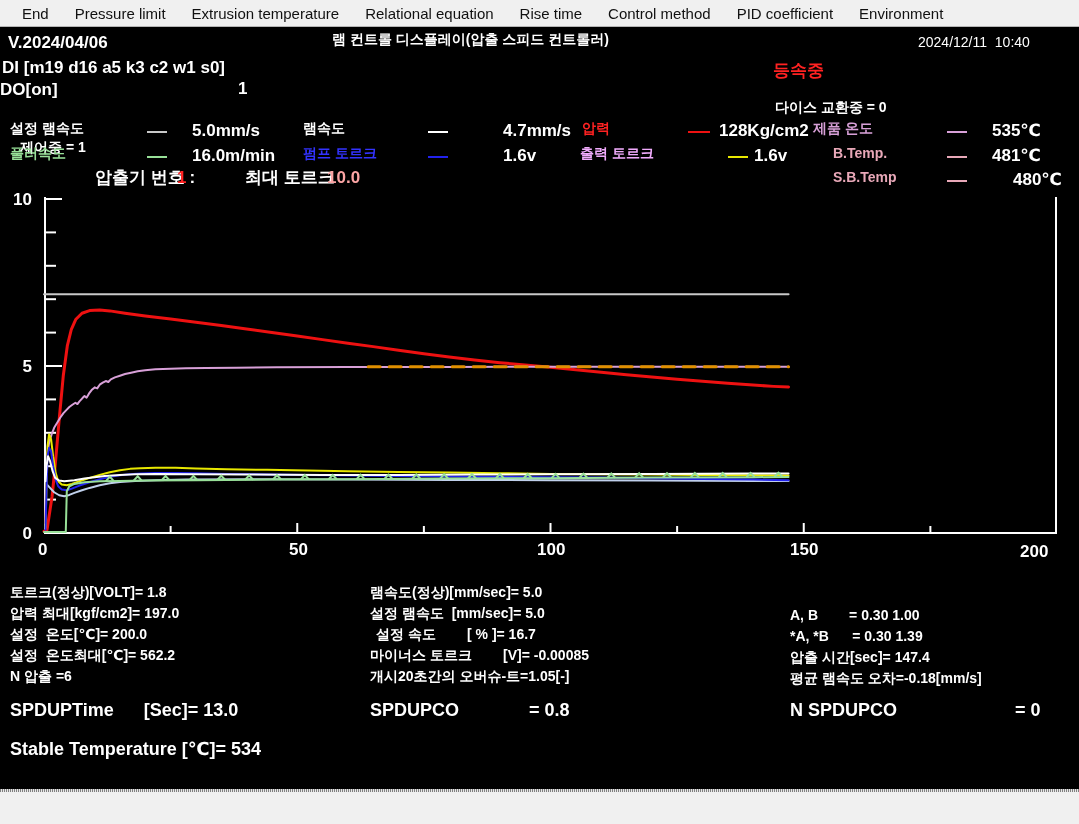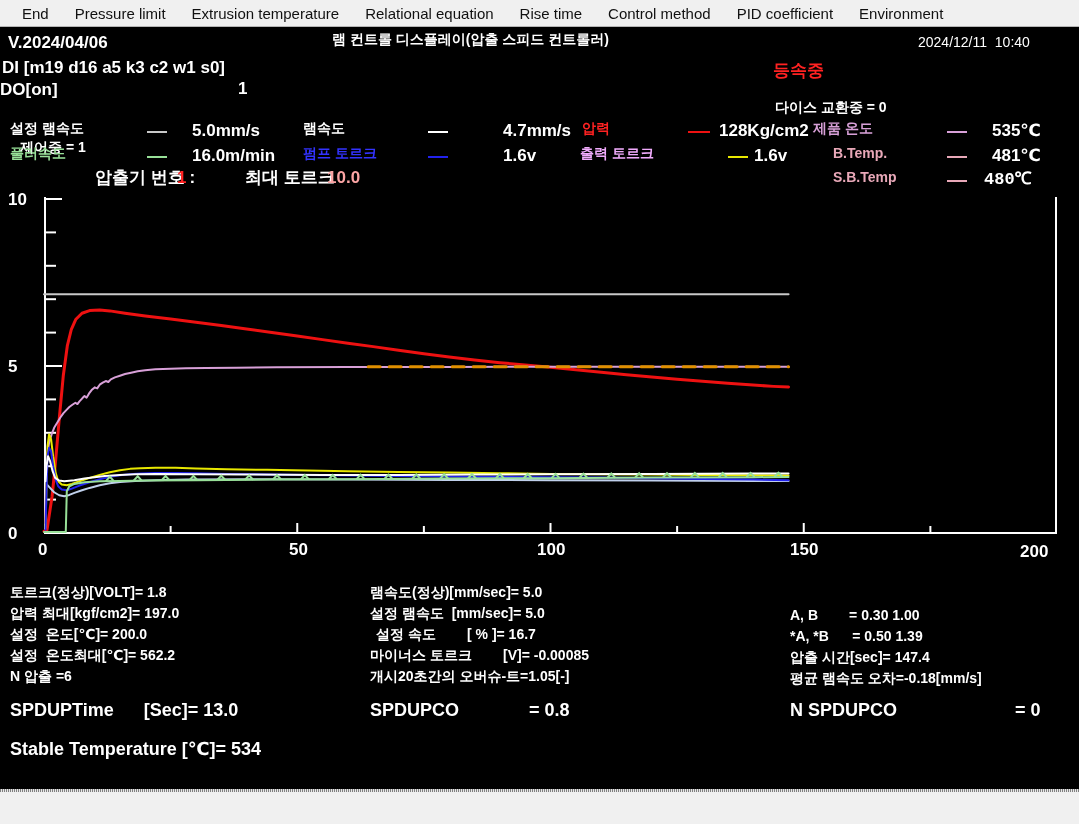--- a/index.html
+++ b/index.html
@@ -9,21 +9,21 @@
            border-bottom:1px solid #b5b5b5;display:flex;align-items:center;gap:26px;
            padding-left:22px;box-sizing:border-box;font-size:15px;color:#111;}
   .menubar span{cursor:default;white-space:nowrap;}
   .t{position:absolute;white-space:pre;color:#fff;font-weight:bold;font-size:17px;line-height:1.15;}
   .f14{font-size:14px;font-weight:normal;}
   .f16{font-size:14px;}
   .f17{font-size:17px;}
   .f18{font-size:18px;}
   .bits{font-size:17px;letter-spacing:2px;}
   .lsw{position:absolute;width:20px;height:2px;display:block;}
-  .ytick{width:24px;text-align:left;}
+  .ytick{width:24px;text-align:right;}
   #chart-svg{position:absolute;left:0;top:185px;width:1079px;height:385px;}
   .hatch{position:absolute;left:0;top:789px;width:1079px;height:3px;
          background:repeating-linear-gradient(90deg,#808080 0 1px,#e8e8e8 1px 2px);}
   .bottomstrip{position:absolute;left:0;top:792px;width:1079px;height:32px;background:#f0f0f0;}
 </style>
 </head>
 <body>
 
 <div class="app">
 
@@ -83,21 +83,21 @@
   <span class="lsw" style="left: 947px; top: 156px; background: rgb(232, 168, 184);"></span>
   <span class="t" style="left:992px;top:146px;">481℃</span>
 
   <span class="t" style="left:95px;top:168px;">압출기 번호 :</span>
   <span class="t" style="left: 177px; top: 168px; color: rgb(255, 34, 34);">1</span>
   <span class="t" style="left:245px;top:168px;">최대 토르크</span>
   <span class="t" style="left: 327px; top: 168px; color: #fca5a5;">10.0</span>
 
   <span class="t f16" style="left: 833px; top: 169px; color: rgb(232, 168, 184);">S.B.Temp</span>
   <span class="lsw" style="left: 947px; top: 180px; background: rgb(232, 168, 184);"></span>
-  <span class="t" style="left:984px;top:170px;font-family:Liberation Mono, monospace;">480℃</span>
+  <span class="t" style="left:1013px;top:170px;">480℃</span>
 
   <svg id="chart-svg" viewBox="0 185 1079 385">
       <line x1="45" y1="197" x2="45" y2="533" stroke="#fff" stroke-width="2"></line>
       <line x1="44" y1="533" x2="1057" y2="533" stroke="#fff" stroke-width="2"></line>
       <line x1="1056" y1="197" x2="1056" y2="533" stroke="#fff" stroke-width="2"></line>
       <line x1="46" y1="499.6" x2="56" y2="499.6" stroke="#fff" stroke-width="2"></line>
       <line x1="46" y1="466.2" x2="56" y2="466.2" stroke="#fff" stroke-width="2"></line>
       <line x1="46" y1="432.8" x2="56" y2="432.8" stroke="#fff" stroke-width="2"></line>
       <line x1="46" y1="399.4" x2="56" y2="399.4" stroke="#fff" stroke-width="2"></line>
       <line x1="46" y1="366" x2="62" y2="366" stroke="#fff" stroke-width="2"></line>
@@ -165,21 +165,21 @@
   <span class="t f16" style="left:10px;top:647px;">설정  온도최대[℃]= 562.2</span>
   <span class="t f16" style="left:10px;top:668px;">N 압출 =6</span>
 
   <span class="t f16" style="left:370px;top:584px;">램속도(정상)[mm/sec]= 5.0</span>
   <span class="t f16" style="left:370px;top:605px;">설정 램속도  [mm/sec]= 5.0</span>
   <span class="t f16" style="left:370px;top:626px;margin-left:6px;">설정 속도        [ % ]= 16.7</span>
   <span class="t f16" style="left:370px;top:647px;">마이너스 토르크        [V]= -0.00085</span>
   <span class="t f16" style="left:370px;top:668px;">개시20초간의 오버슈-트=1.05[-]</span>
 
   <span class="t f16" style="left:790px;top:607px;">A, B        = 0.30 1.00</span>
-  <span class="t f16" style="left:790px;top:628px;">*A, *B      = 0.50 1.39</span>
+  <span class="t f16" style="left:790px;top:628px;">*A, *B      = 0.30 1.39</span>
   <span class="t f16" style="left:790px;top:649px;">압출 시간[sec]= 147.4</span>
   <span class="t f16" style="left:790px;top:670px;">평균 램속도 오차=-0.18[mm/s]</span>
 
   <span class="t f18" style="left:10px;top:700px;">SPDUPTime      [Sec]= 13.0</span>
   <span class="t f18" style="left:370px;top:700px;">SPDUPCO              = 0.8</span>
   <span class="t f18" style="left:790px;top:700px;">N SPDUPCO</span>
   <span class="t f18" style="left:1015px;top:700px;">= 0</span>
 
   <span class="t f18" style="left:10px;top:739px;">Stable Temperature [℃]= 534</span>
 

